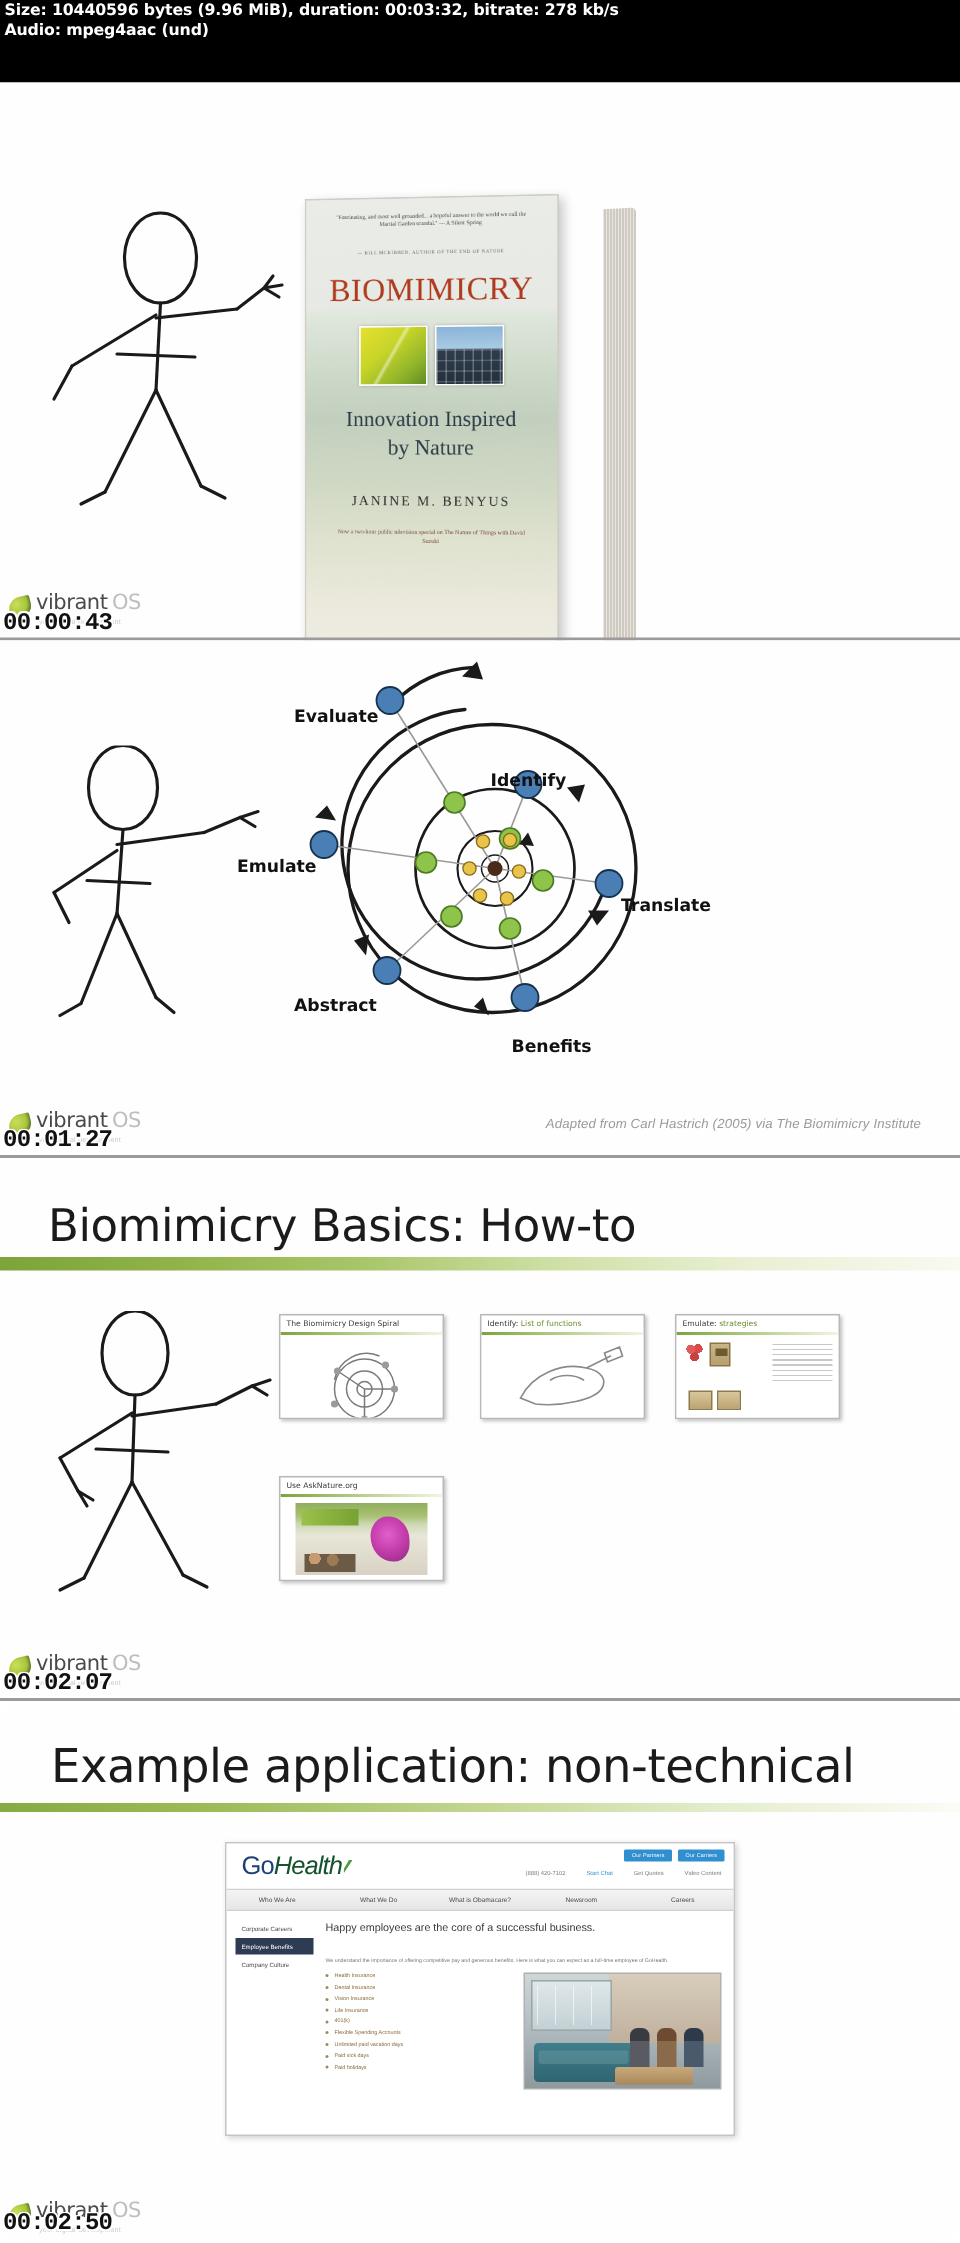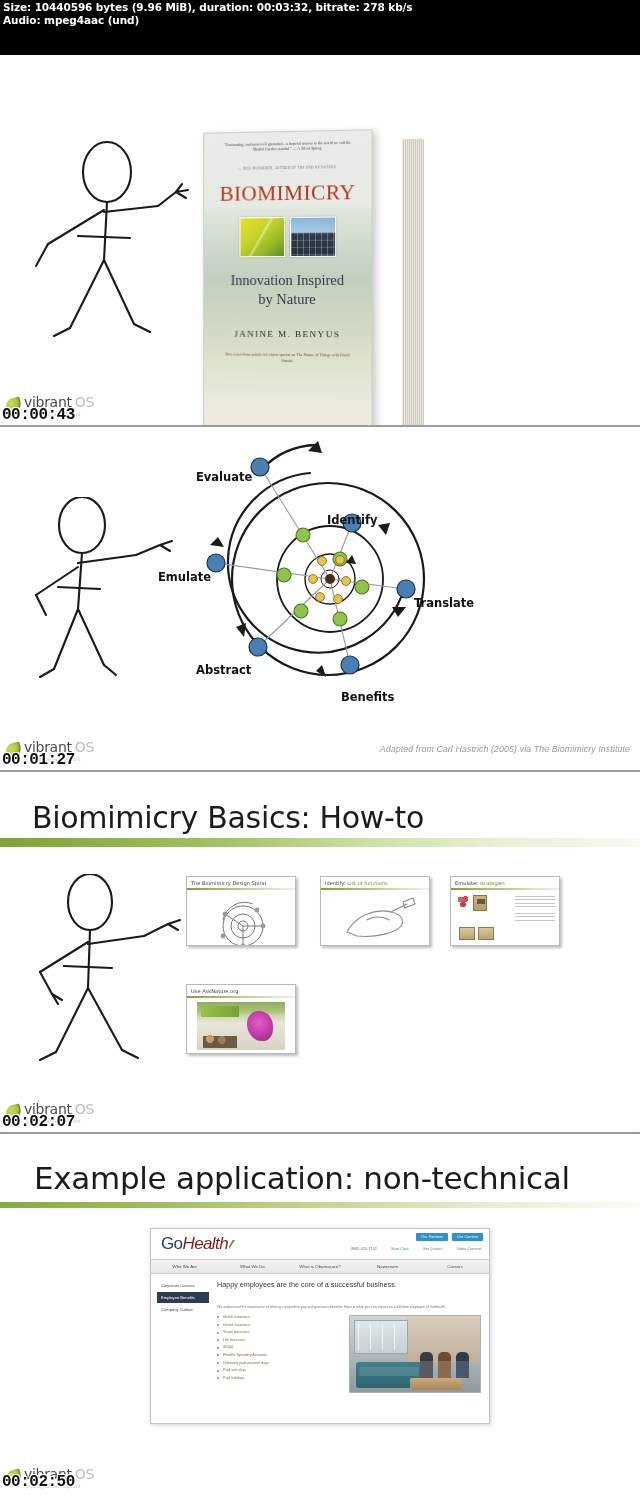--- a/index.html
+++ b/index.html
@@ -324,21 +324,21 @@
     box-shadow: 1px 1px 4px rgba(0,0,0,.18);
     overflow: hidden;
     font-family: "Liberation Sans", sans-serif;
   }
   .site-top { position: relative; height: 30px; background: #fff; }
   .site-logo {
     position: absolute; left: 10px; top: 5px;
     font-size: 17px; letter-spacing: -0.6px;
     color: #1c3f74; font-weight: 400;
   }
-  .site-logo i { font-style: italic; color: #7f1d1d; }
+  .site-logo i { font-style: italic; color: #14532d; }
   .site-logo .tick {
     display:inline-block; width:6px; height:9px; margin-left:1px;
     background:#4e9c3e;
     clip-path: polygon(0 100%, 100% 0, 60% 0, 0 70%);
   }
   .site-btns { position:absolute; right: 6px; top: 4px; display:flex; gap: 4px; }
   .site-btn {
     background: #2f8fd0; color: #fff;
     font-size: 3.6px; padding: 2px 5px; border-radius: 1px;
     letter-spacing: .1px;
@@ -561,21 +561,21 @@
         <polygon points="202,128 196,136 206,137" fill="#1a1a1a"></polygon>
       </svg>
 
       <div style="position:absolute;left:196px;top:470px;margin-top:-427px;font-family:'DejaVu Sans',sans-serif;font-size:11.5px;font-weight:bold;color:#111;">Evaluate</div>
       <div style="position:absolute;left:327px;top:513px;margin-top:-427px;font-family:'DejaVu Sans',sans-serif;font-size:11.5px;font-weight:bold;color:#111;">Identify</div>
       <div style="position:absolute;left:158px;top:570px;margin-top:-427px;font-family:'DejaVu Sans',sans-serif;font-size:11.5px;font-weight:bold;color:#111;">Emulate</div>
       <div style="position:absolute;left:414px;top:596px;margin-top:-427px;font-family:'DejaVu Sans',sans-serif;font-size:11.5px;font-weight:bold;color:#111;">Translate</div>
       <div style="position:absolute;left:196px;top:663px;margin-top:-427px;font-family:'DejaVu Sans',sans-serif;font-size:11.5px;font-weight:bold;color:#111;">Abstract</div>
       <div style="position:absolute;left:341px;top:690px;margin-top:-427px;font-family:'DejaVu Sans',sans-serif;font-size:11.5px;font-weight:bold;color:#111;">Benefits</div>
 
-      <div style="position:absolute;right:10px;bottom:18px;font-family:'Liberation Sans',sans-serif;font-style:italic;font-size:8.8px;color:#9a9a9a;letter-spacing:.1px;">Adapted from Carl Hastrich (2005) via The Biomimicry Institute</div>
+      <div style="position:absolute;right:26px;bottom:18px;font-family:'Liberation Sans',sans-serif;font-style:italic;font-size:8.8px;color:#9a9a9a;letter-spacing:.1px;">Adapted from Carl Hastrich (2005) via The Biomimicry Institute</div>
 
       <div class="watermark" style="bottom:10px;">
         <div class="wm-leaf"></div>
         <div>
           <span class="wm-text wm-vibrant">vibrant</span><span class="wm-text wm-os">OS</span>
           <span class="wm-sub">your digital development</span>
         </div>
       </div>
 
       <div class="timestamp">00:01:27</div>

